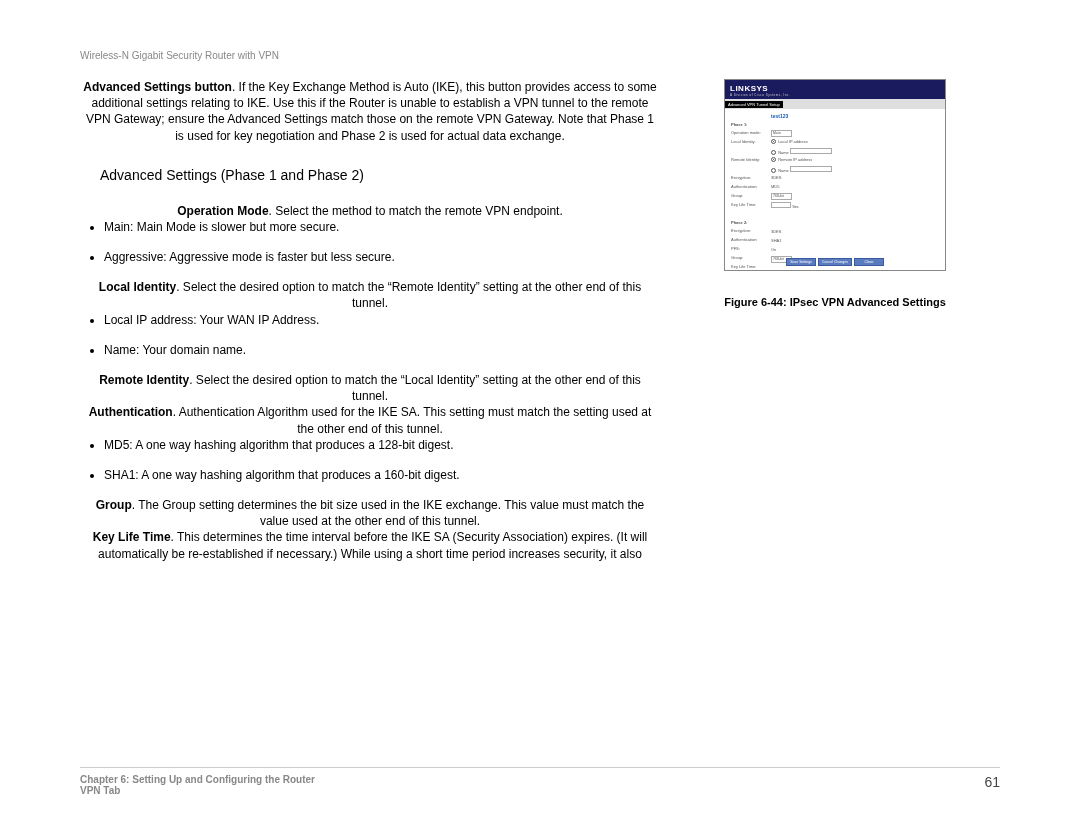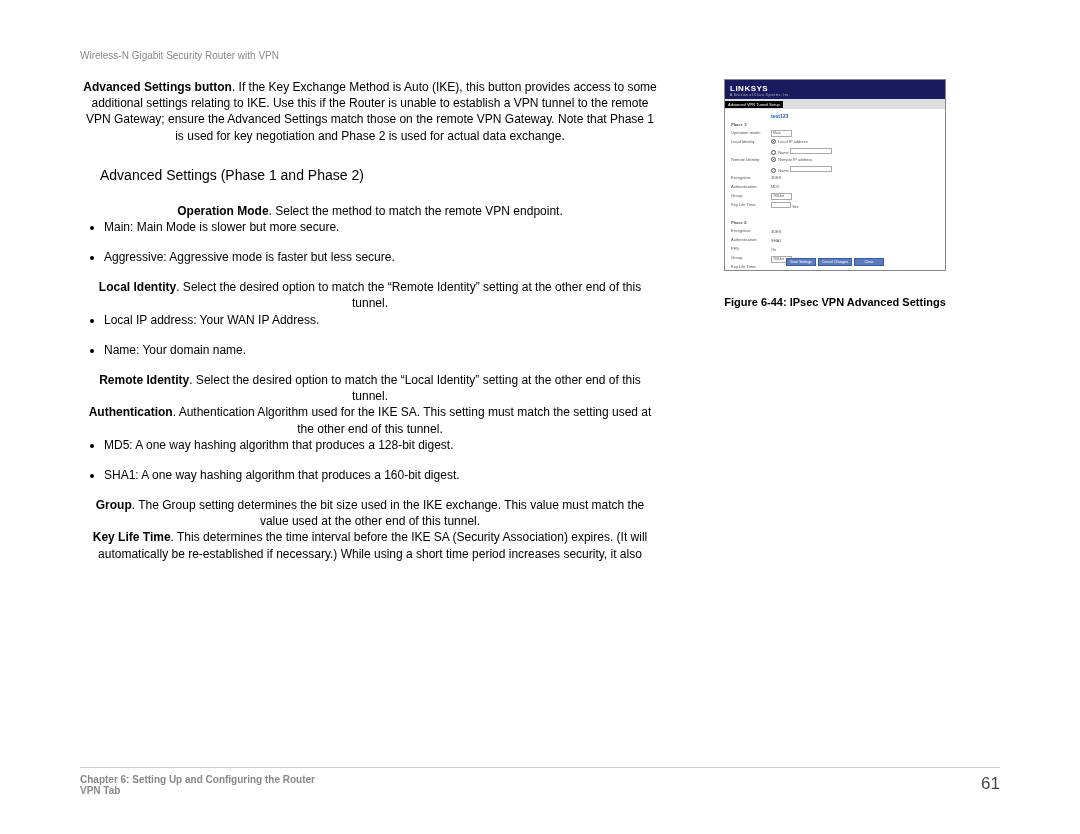--- a/index.html
+++ b/index.html
@@ -69,21 +69,21 @@
     padding-top: 6px;
     font-size: 10px;
     font-weight: bold;
     color: #888;
     display: flex;
     justify-content: space-between;
   }
   .footer .page-num {
     color: #444;
     font-weight: normal;
-    font-size: 17px;
+    font-size: 14px;
   }
   
   .screenshot {
     width: 220px;
     height: 190px;
     border: 1px solid #888;
     background: #fff;
     font-size: 4px;
     position: relative;
     margin: 0 auto;

